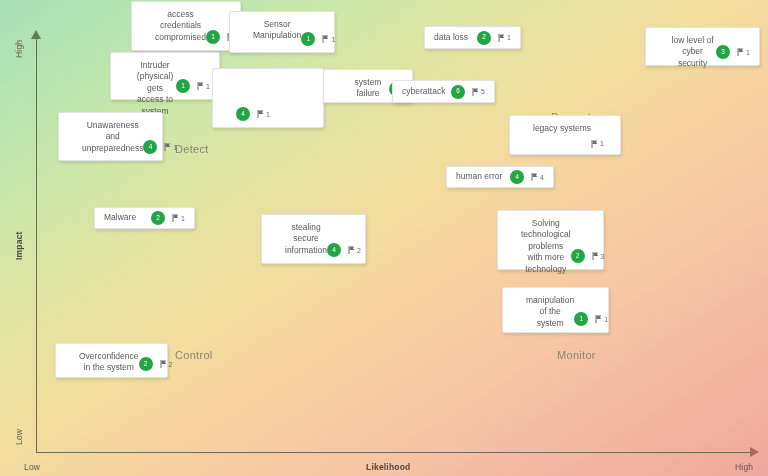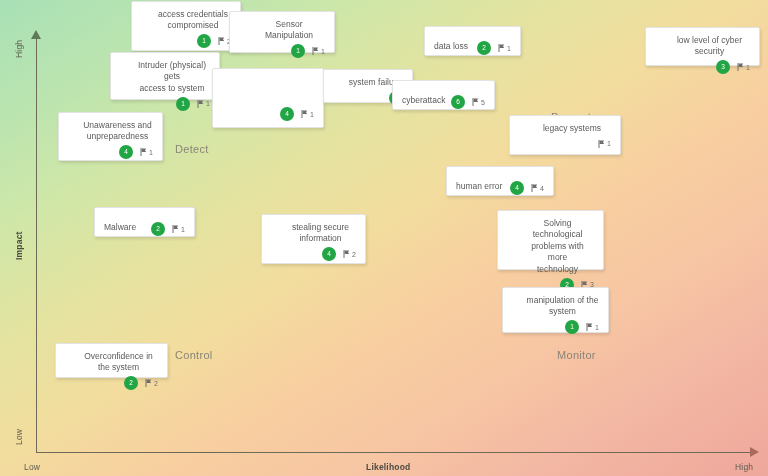--- a/index.html
+++ b/index.html
@@ -73,21 +73,21 @@
 
   
   .card {
     position: absolute;
     background: #ffffff;
     border: 1px solid #e3e3e3;
     border-radius: 2px;
     box-shadow: 1px 2px 3px rgba(90,80,60,.18);
     padding: 7px 9px 6px 23px;
     display: flex;
-    flex-direction: column;
+    flex-direction: row;
   }
   .card-title {
     font-size: 8.5px;
     color: #5a5a5a;
     line-height: 1.35;
     text-align: center;
     white-space: pre-line;
   }
   .card-foot {
     display: flex;
@@ -112,21 +112,21 @@
   }
   .flag {
     display: flex;
     align-items: center;
     gap: 2px;
     font-size: 7px;
     color: #6d6d6d;
     flex: 0 0 auto;
   }
   .flag svg { display: block; }
-  .card.single-line { flex-direction: row; padding: 14px 9px; }
+  .card.single-line { flex-direction: row; align-items: center; padding: 6px 9px; }
   .card.single-line .card-title { text-align: left; flex: 1 1 auto; }
   .card.single-line .card-foot { margin-top: 0; padding-top: 0; }
 </style>
 </head>
 <body>
 
 <div id="board">
 
   <div class="axis-line" id="y-axis"></div>
   <div class="axis-line" id="x-axis"></div>

